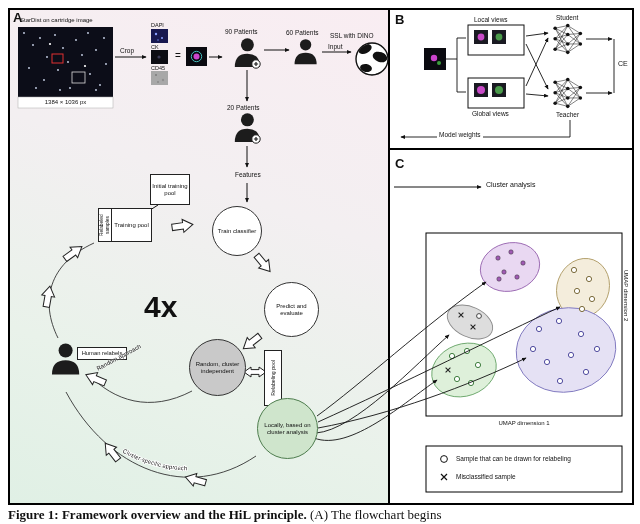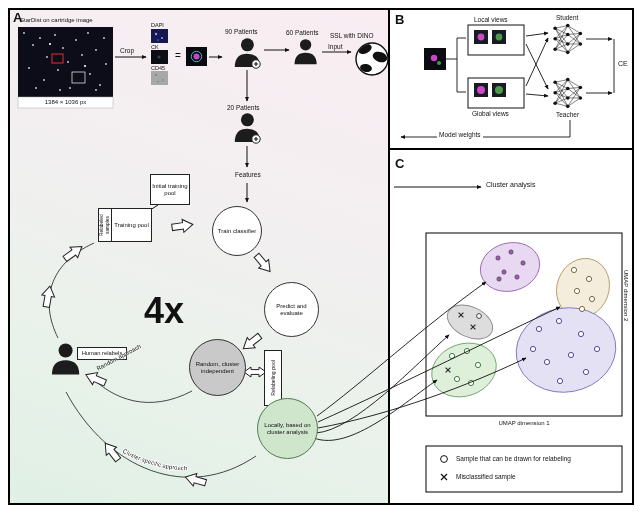--- a/index.html
+++ b/index.html
@@ -15,21 +15,21 @@
   .box{position:absolute;background:#fff;border:1px solid #222;display:flex;align-items:center;
        justify-content:center;text-align:center;font-size:6px;line-height:1.12;box-sizing:border-box;padding:1px}
   .circle{position:absolute;background:#fff;border:1px solid #333;border-radius:50%;display:flex;
           align-items:center;justify-content:center;text-align:center;font-size:6px;line-height:1.12;
           box-sizing:border-box;padding:3px}
   .vbox{position:absolute;background:#fff;border:1px solid #222;display:flex;align-items:center;
         justify-content:center;box-sizing:border-box;padding:1px}
   .vbox span{writing-mode:vertical-rl;transform:rotate(180deg);text-align:center;line-height:1.3}
   #relabeledBox span{font-size:4.8px}
   #relabelingPool span{font-size:5.2px}
-  #bigLoop{position:absolute;left:144px;top:290px;font-size:36px;font-weight:600}
+  #bigLoop{position:absolute;left:144px;top:290px;font-size:30px;font-weight:600}
   #randomApproach{position:absolute;left:97px;top:366px;font-size:6px;transform:rotate(-28deg);
                   transform-origin:left center;text-shadow:0 0 2px #fff,0 0 2px #fff}
   #humanLabel{height:13px;font-size:5.8px}
   #mwLabel{background:#fff;padding:0 2px;font-size:6.5px}
   #xlabel{width:196px;text-align:center;font-size:6px}
   #ylabel{position:absolute;left:623px;top:270px;height:120px;writing-mode:vertical-rl;font-size:6px;white-space:nowrap}
   .curvelbl{font-size:6px;fill:#111;paint-order:stroke;stroke:#fff;stroke-width:1.6px}
   #caption{position:absolute;left:8px;top:506px;width:626px;height:18px;overflow:hidden;
            font-family:"Liberation Serif","DejaVu Serif",serif;font-size:13px;line-height:17px}
   #caption b{font-weight:700}
@@ -345,14 +345,17 @@
   <div class="lbl" style="left:556px;top:111px">Teacher</div>
   <div class="lbl" style="left:618px;top:60px;font-size:7px">CE</div>
   <div class="lbl" id="mwLabel" style="left:437px;top:131px">Model weights</div>
 
   <div class="lbl" style="left:486px;top:181px;font-size:7px">Cluster analysis</div>
   <div class="lbl" id="xlabel" style="left:426px;top:420px">UMAP dimension 1</div>
   <div id="ylabel">UMAP dimension 2</div>
   <div class="lbl" style="left:456px;top:455px">Sample that can be drawn for relabeling</div>
   <div class="lbl" style="left:456px;top:473px">Misclassified sample</div>
 
+  <div id="caption">
+    <b>Figure 1: Framework overview and the HiL principle.</b><span> (A) The flowchart begins</span>
+  </div>
 
 </div>
 
 </body></html>

